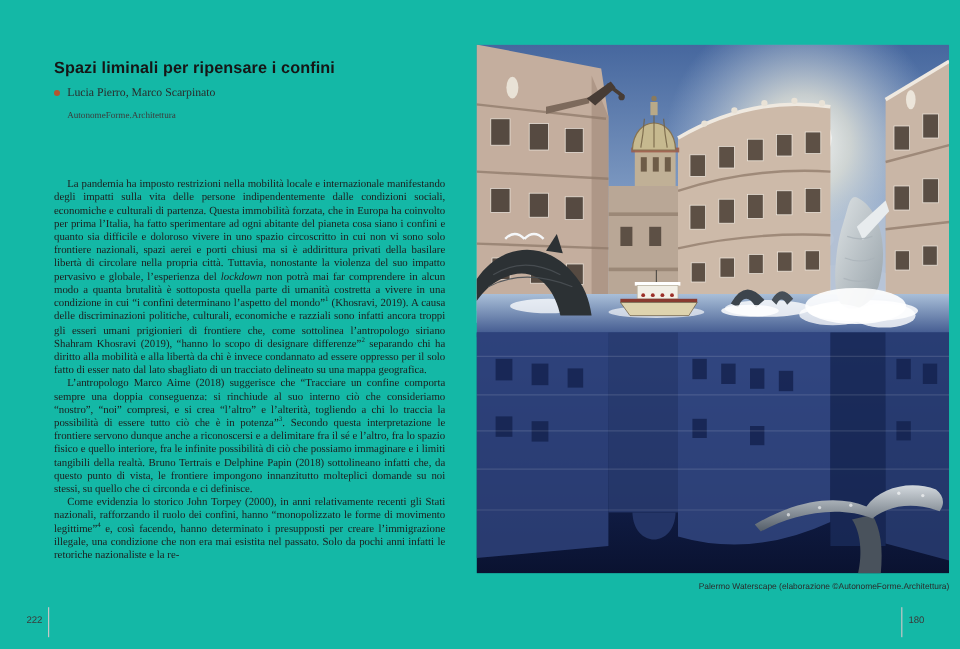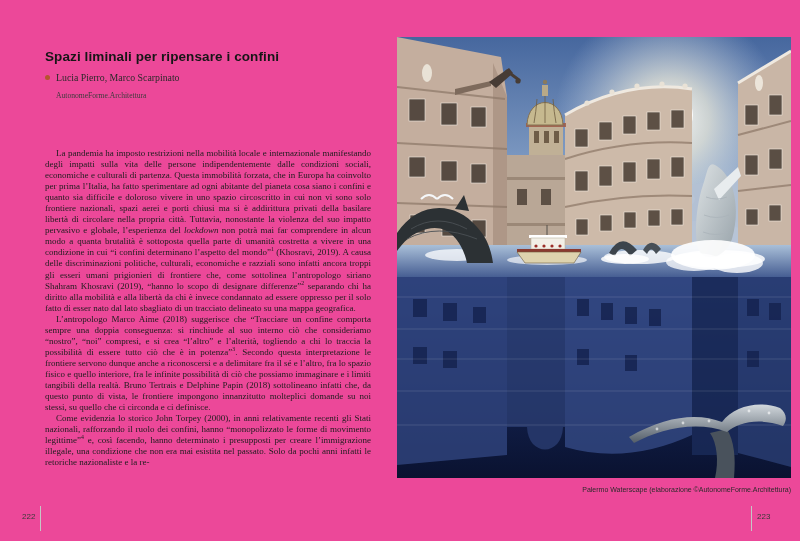--- a/index.html
+++ b/index.html
@@ -1,16 +1,16 @@
 <!DOCTYPE html>
 <html><head>
 <meta charset="utf-8">
 <style>
   html,body{margin:0;padding:0;background:#ffffff;}
-  .spread{position:relative;width:800px;height:541px;background:#ec4899;overflow:hidden;
+  .spread{position:relative;width:800px;height:541px;background:#14b8a6;overflow:hidden;
           font-family:"Liberation Serif",serif;color:#1f1f1f;}
   
   .page-title{position:absolute;left:45px;top:40px;width:330px;
               font-family:"Liberation Sans",sans-serif;font-weight:bold;
               font-size:13.5px;color:#161616;letter-spacing:.1px;}
   .author-row{position:absolute;left:45px;top:72px;display:flex;align-items:center;gap:6px;}
   .author-bullet{width:5px;height:5px;border-radius:50%;background:#b5552e;flex:0 0 auto;}
   .author-names{font-size:9.8px;color:#2a2a2a;}
   .affiliation{position:absolute;left:56px;top:91px;font-size:7.6px;color:#3c3c3c;}
   .body-text{position:absolute;left:45px;top:148px;width:326px;}
@@ -277,15 +277,15 @@
             <circle cx="352" cy="374" r="1.4"></circle>
             <circle cx="372" cy="376" r="1.4"></circle>
         </g>
       </g>
     </svg>
   </div>
 
   <div class="figure-caption">Palermo Waterscape (elaborazione ©AutonomeForme.Architettura)</div>
 
   <span class="folio-rule folio-rule-right"></span>
-  <span class="folio folio-right">223</span>
+  <span class="folio folio-right">180</span>
 
 </div>
 
 </body></html>

